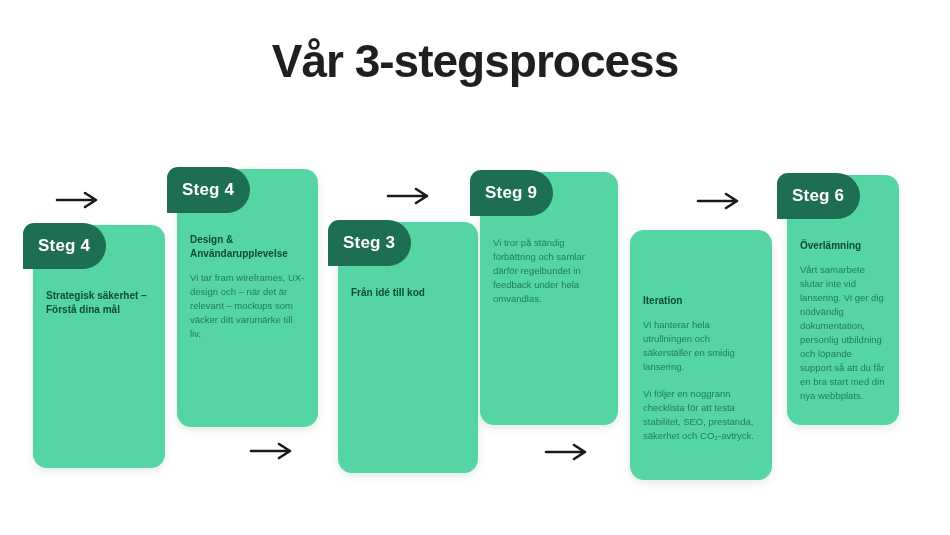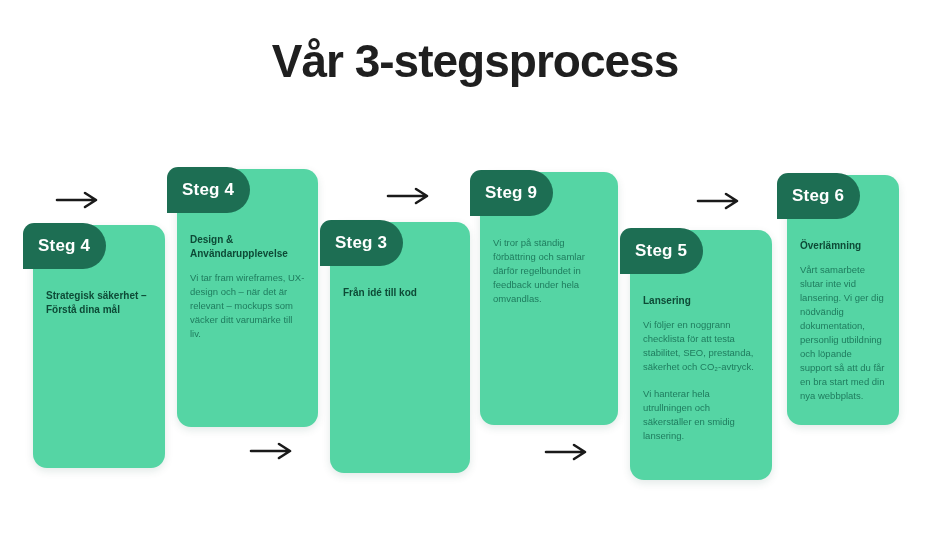--- a/index.html
+++ b/index.html
@@ -15,21 +15,21 @@
     position:absolute;top:100px;left:0;width:100%;text-align:center;
     font-size:17px;font-weight:400;color:var(--subtitle-text,#3a3a3a);
   }
   .card{
     position:absolute;background:var(--card-bg,#55d5a4);border-radius:14px;
     padding:64px 13px 0 13px;box-sizing:border-box;
     box-shadow:0 3px 8px rgba(13,74,54,.12);
   }
   .card1{left:33px;top:225px;width:132px;height:243px;}
   .card2{left:177px;top:169px;width:141px;height:258px;}
-  .card3{left:330px;top:222px;width:140px;height:251px;}
+  .card3{left:338px;top:222px;width:140px;height:251px;}
   .card4{left:480px;top:172px;width:138px;height:253px;}
   .card5{left:630px;top:230px;width:142px;height:250px;}
   .card6{left:787px;top:175px;width:112px;height:250px;}
   .badge{
     position:absolute;top:-2px;left:-10px;width:83px;height:46px;
     background:var(--badge-bg,#1d6e53);border-radius:12px 25px 25px 0;
     display:flex;align-items:center;padding-left:15px;box-sizing:border-box;
   }
   .badge span{color:#ffffff;font-size:17px;font-weight:700;letter-spacing:.2px;}
   .card h3{
@@ -99,26 +99,23 @@
 
   <div class="card card4">
     <div class="badge">
         <span>Steg 9</span>
       </div>
     <p>Vi tror på ständig förbättring och samlar därför regelbundet in feedback under hela omvandlas.</p>
 
   </div>
 
   <div class="card card5">
-    <div class="badge">
-        <span>Steg 5</span>
-      </div>
-    <h3>Lansering</h3>
+    <h3>Iteration</h3>
+    <p>Vi hanterar hela utrullningen och säkerställer en smidig lansering.</p>
     <p>Vi följer en noggrann checklista för att testa stabilitet, SEO, prestanda, säkerhet och CO₂-avtryck.</p>
-    <p>Vi hanterar hela utrullningen och säkerställer en smidig lansering.</p>
   </div>
 
   <div class="card card6">
     <div class="badge">
         <span>Steg 6</span>
       </div>
     <h3>Överlämning</h3>
     <p>Vårt samarbete slutar inte vid lansering. Vi ger dig nödvändig dokumentation, personlig utbildning och löpande support så att du får en bra start med din nya webbplats.</p>
 
   </div>

